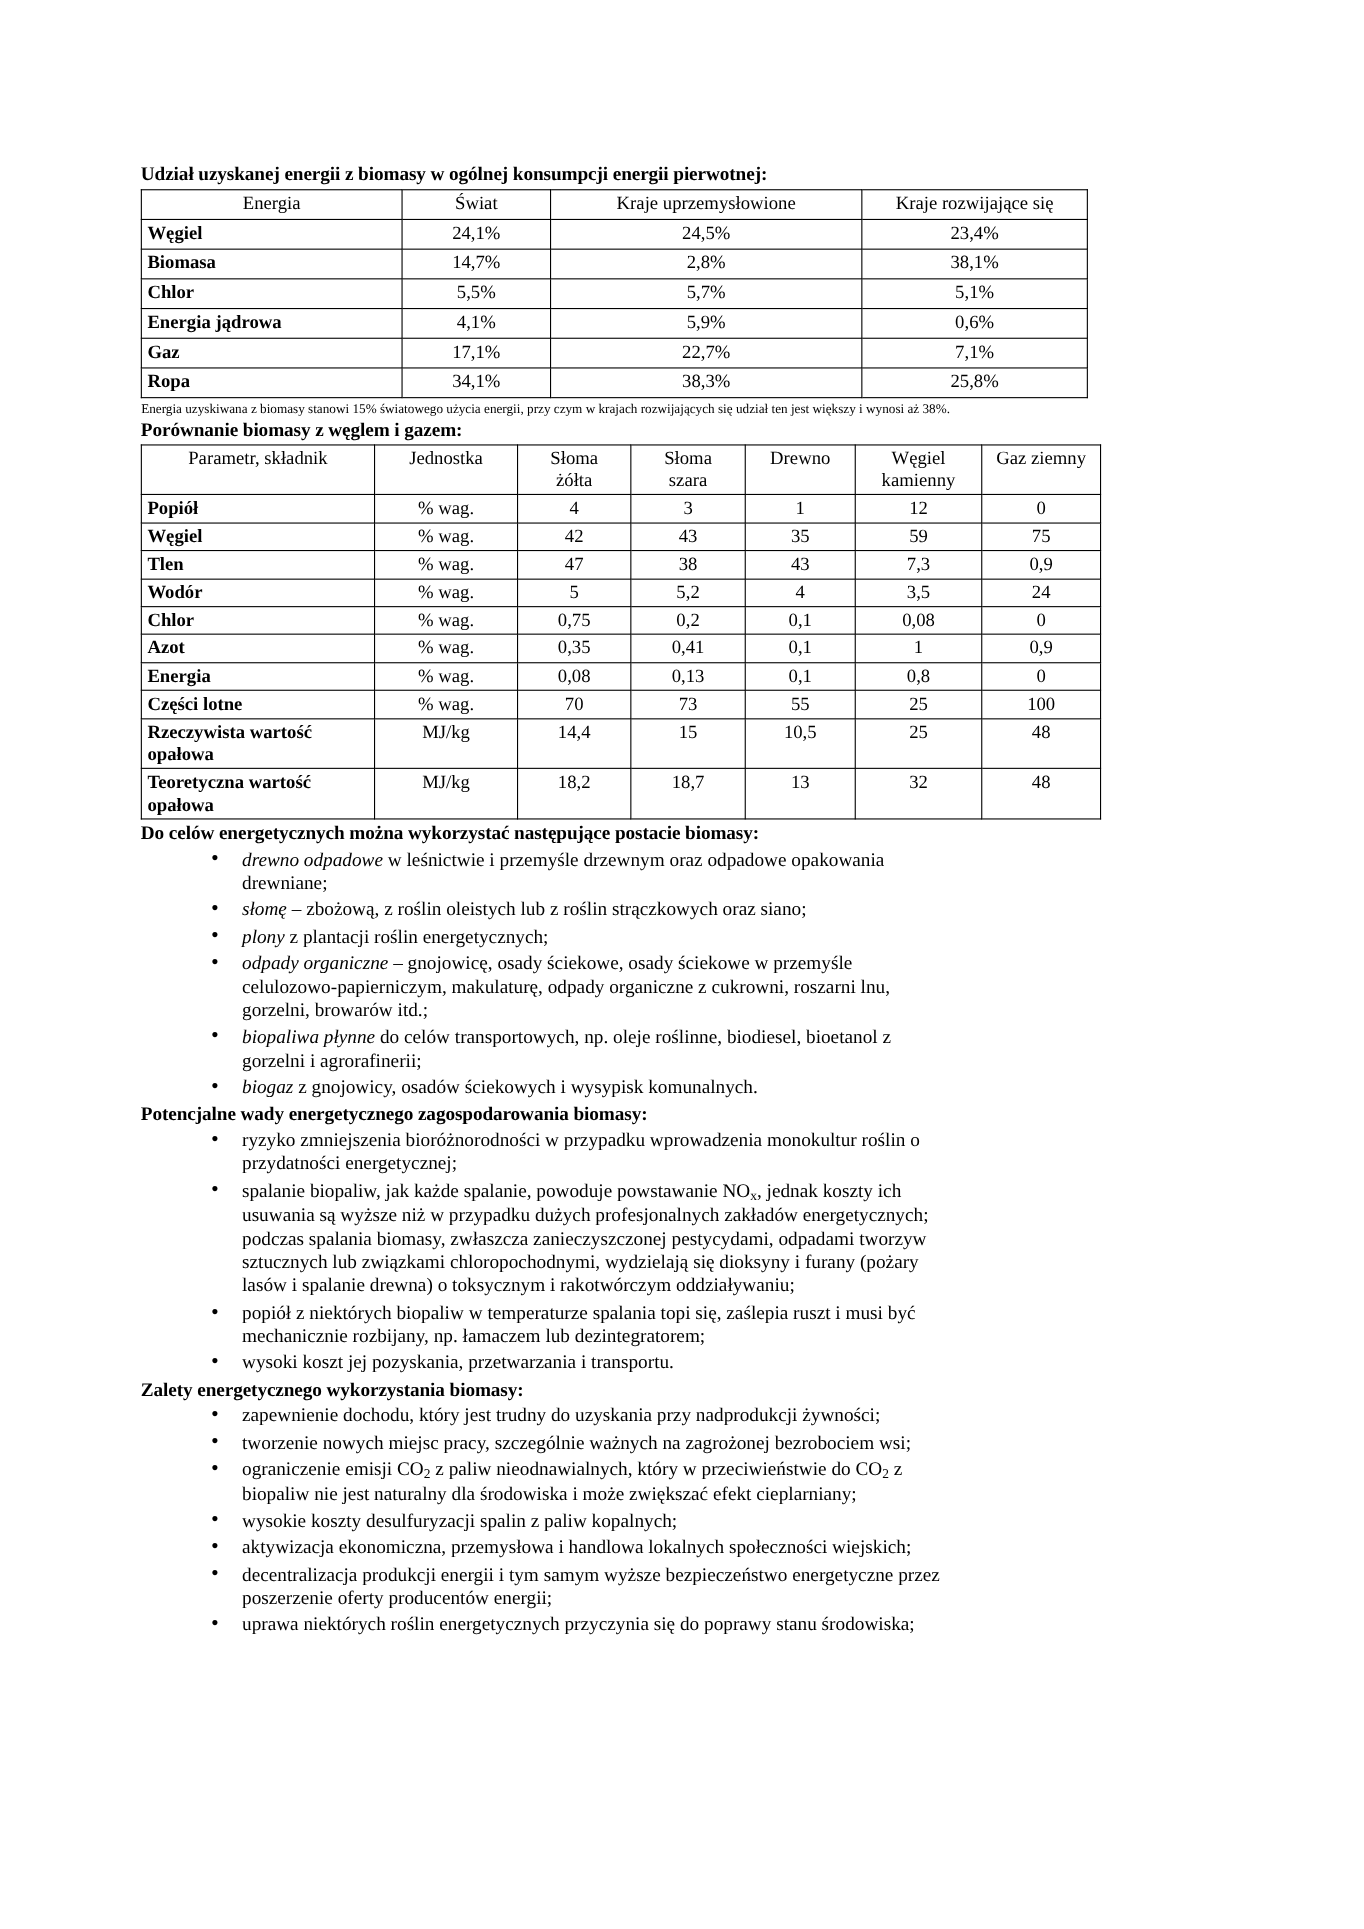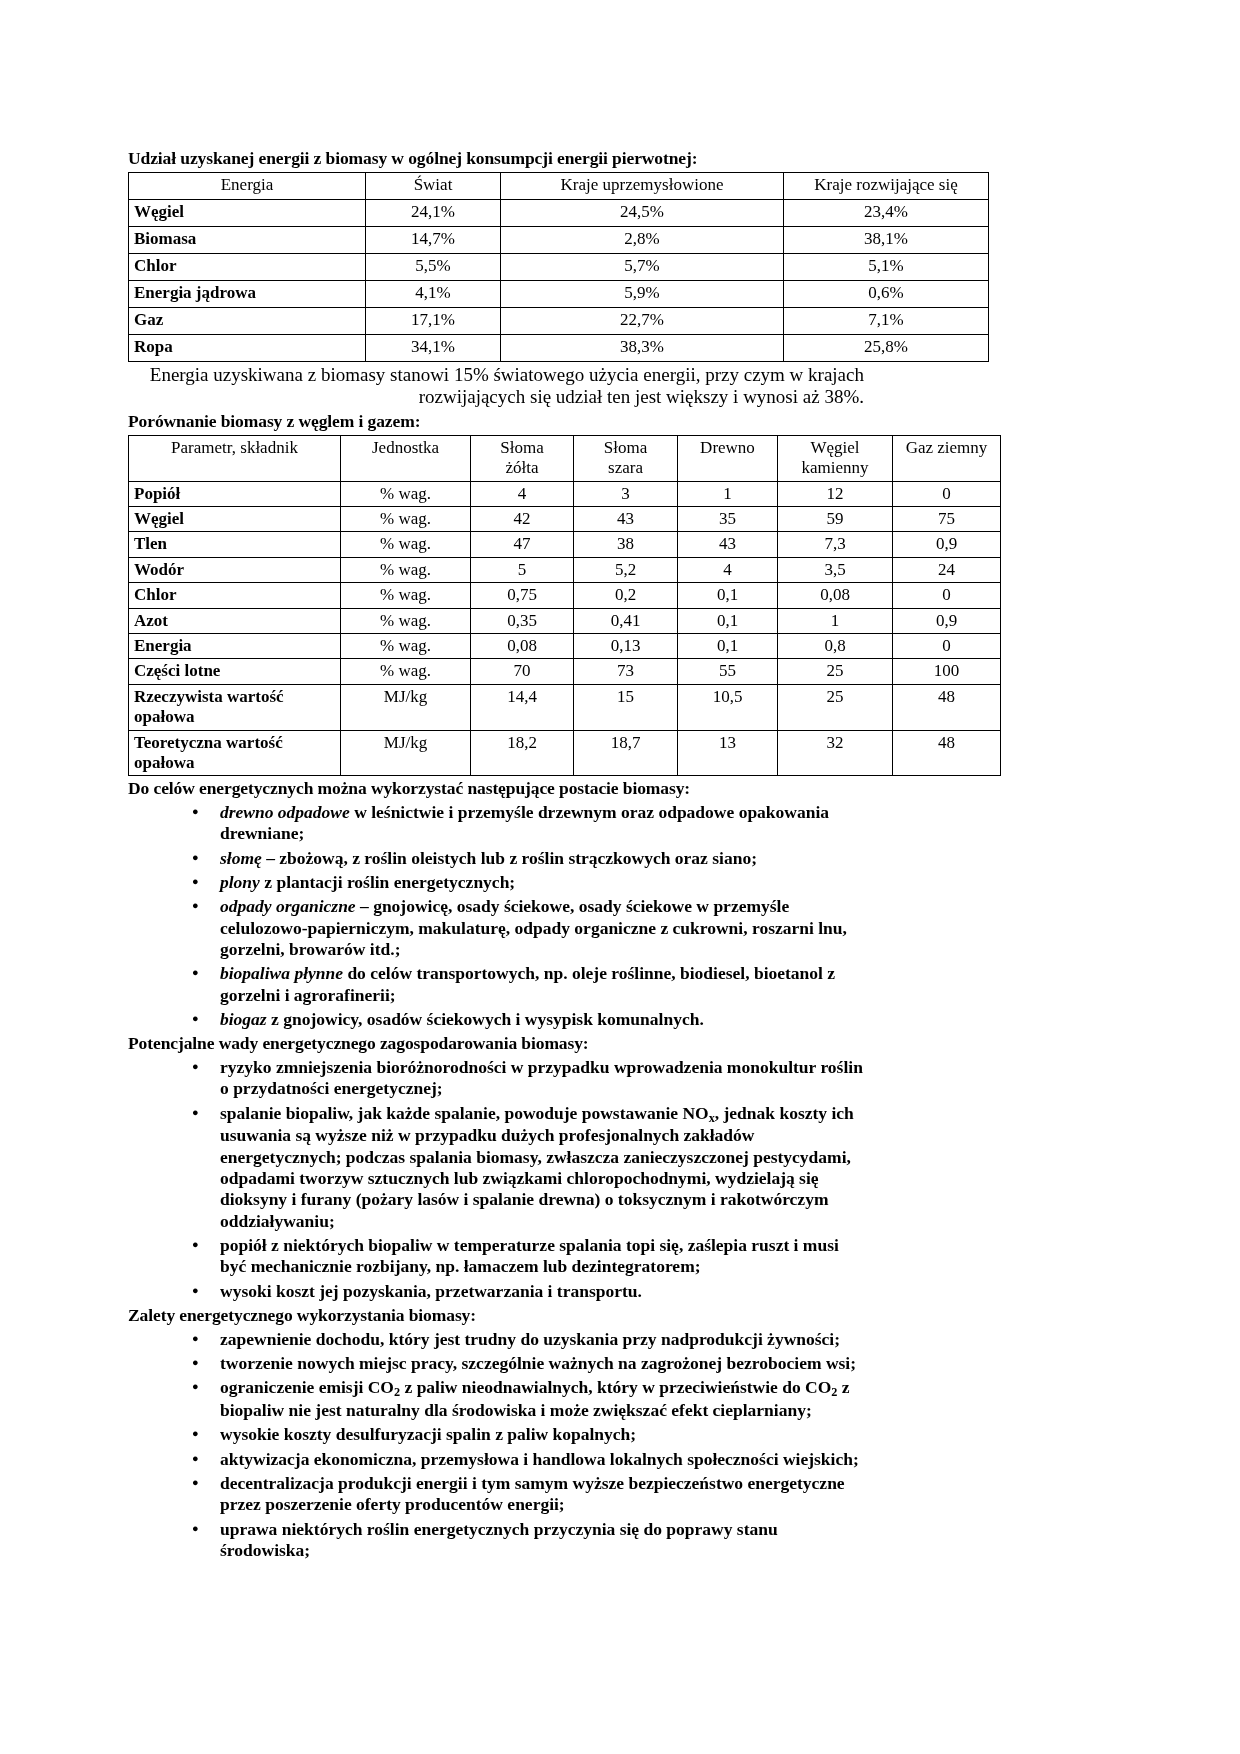--- a/index.html
+++ b/index.html
@@ -63,30 +63,29 @@
   
   table.t2 col.c0 { width: 212px; }
   table.t2 col.c1 { width: 130px; }
   table.t2 col.c2 { width: 103px; }
   table.t2 col.c3 { width: 104px; }
   table.t2 col.c4 { width: 100px; }
   table.t2 col.c5 { width: 115px; }
   table.t2 col.c6 { width: 108px; }
 
   .para {
-    font-size: 19px;
+    font-size: 12px;
     line-height: 1.2;
     margin: 1px 0 2px 0;
-    text-align: right;
+    text-align: center;
   }
   ul.bullets {
     margin: 0 0 0 0;
     padding: 0 0 0 62px;
     list-style: none;
-    font-weight: bold;
   }
   ul.bullets > li {
     position: relative;
     font-size: 17.5px;
     line-height: 1.22;
     margin: 0 0 3px 0;
     padding-left: 30px;
     text-align: left;
   }
   ul.bullets > li::before {

